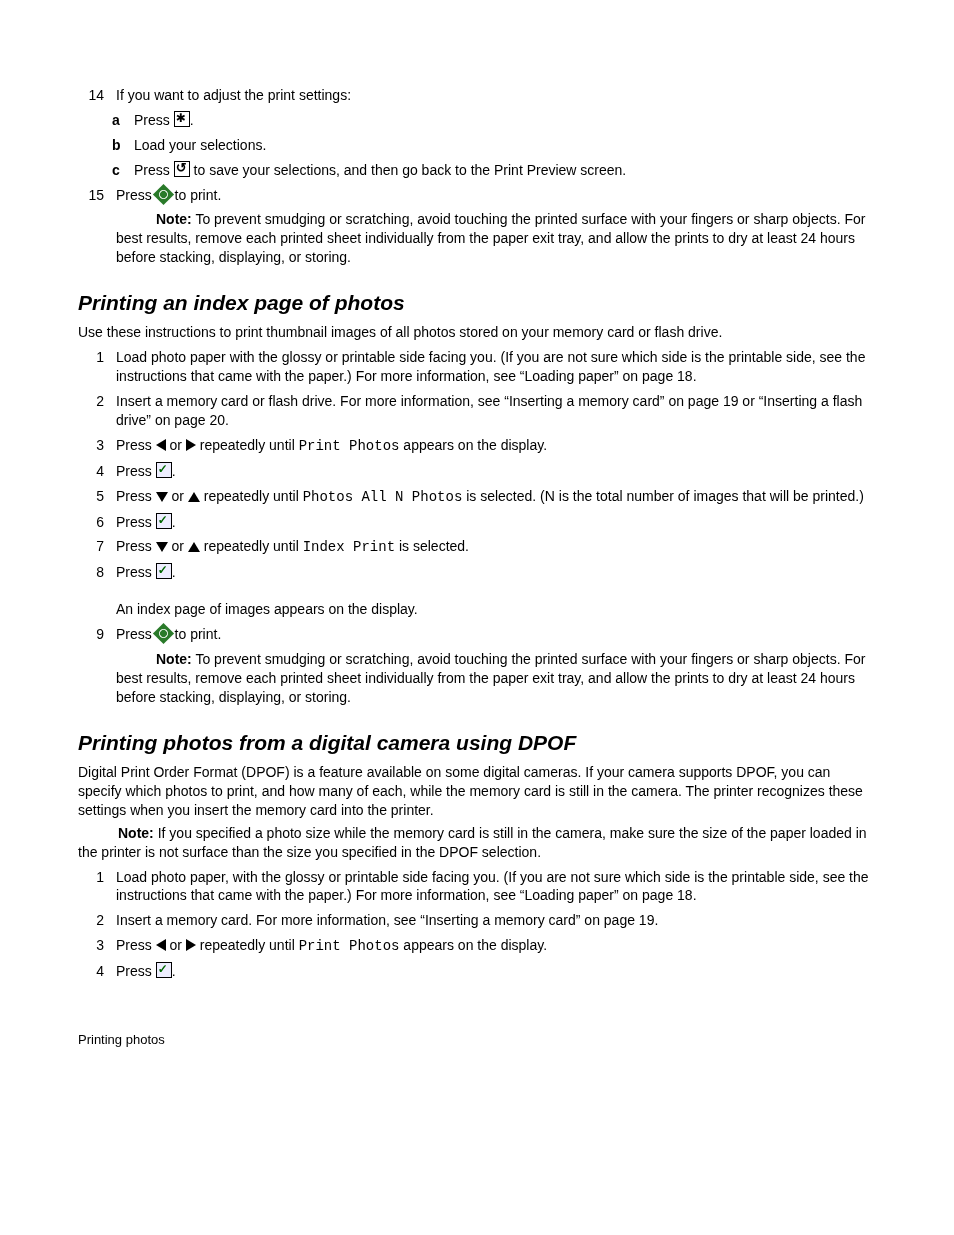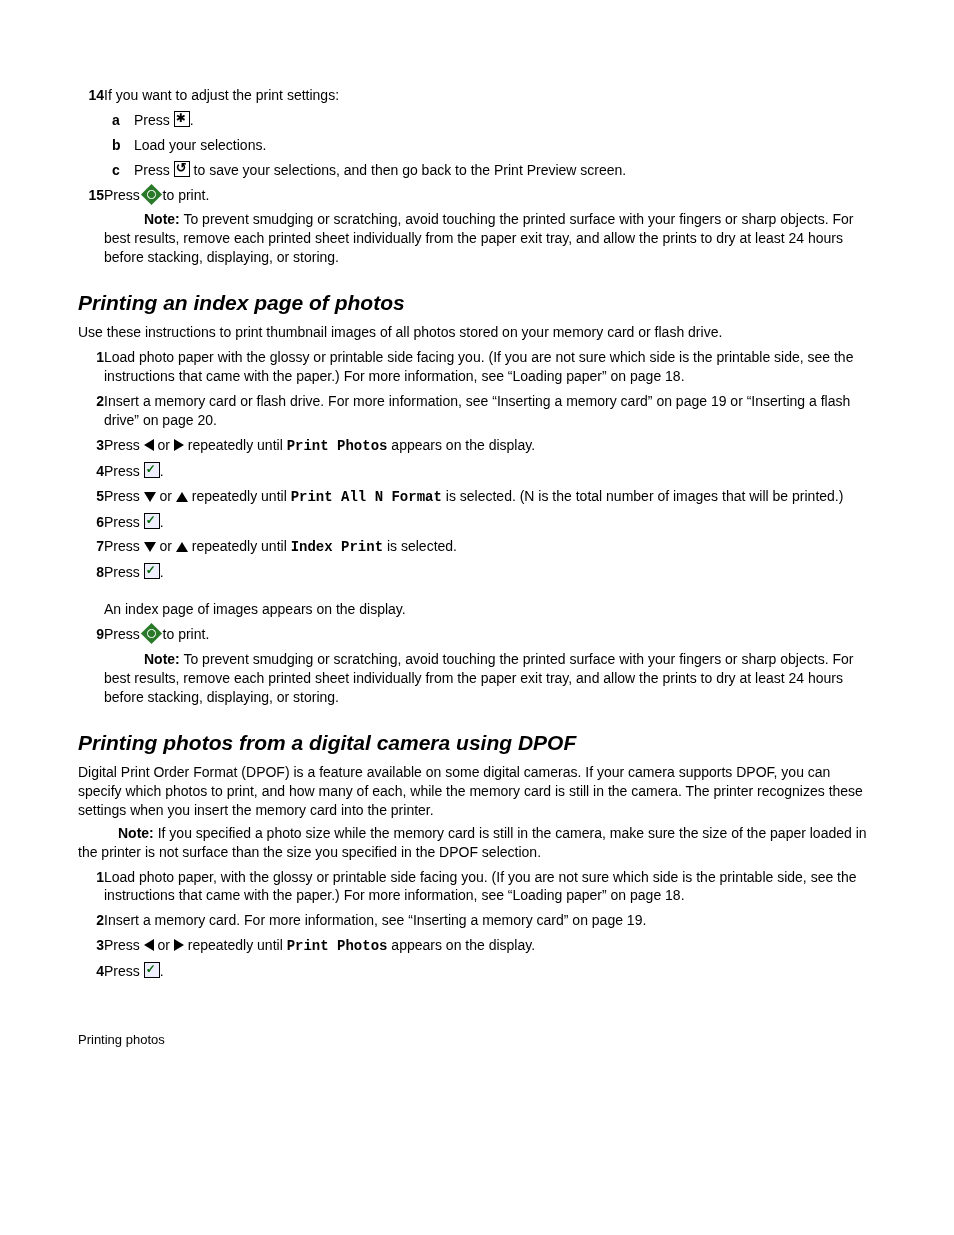--- a/index.html
+++ b/index.html
@@ -13,44 +13,44 @@
     box-sizing: border-box;
     line-height: 1.35;
   }
   .ol-num {
     display: flex;
     margin: 6px 0;
   }
   .ol-num .num {
     width: 26px;
     text-align: right;
-    font-weight: bold;
+    font-weight: normal;
     flex-shrink: 0;
-    padding-right: 0;
+    padding-right: 12px;
   }
   .ol-sub {
     display: flex;
     margin: 6px 0 6px 34px;
   }
   .ol-sub .num {
     width: 22px;
     font-weight: bold;
     flex-shrink: 0;
   }
   .body-content { flex: 1; }
   h2.section {
     font-family: Arial, Helvetica, sans-serif;
     font-style: italic;
     font-weight: bold;
     font-size: 21px;
     margin: 22px 0 6px 0;
   }
   .para { margin: 4px 0; }
   .note-label { font-weight: bold; padding-left: 40px; }
-  .mono { font-family: "Courier New", monospace; font-weight: bold; }
+  .mono { font-family: "Courier New", monospace; font-weight: normal; }
   .icon-box {
     display: inline-block;
     border: 1px solid #000;
     width: 14px; height: 14px;
     vertical-align: -2px;
     position: relative;
     background: #fff;
   }
   .icon-box.gear::after{
     content:"✱"; position:absolute; left:1px; top:-2px; font-size:12px;
@@ -141,21 +141,21 @@
 </div>
 <div class="ol-num">
   <div class="num">4</div>
   <div class="body-content">
     <span>Press </span><span class="icon-box check"></span><span>.</span>
   </div>
 </div>
 <div class="ol-num">
   <div class="num">5</div>
   <div class="body-content">
-    <span>Press </span><span class="tri down"></span><span> or </span><span class="tri up"></span><span> repeatedly until </span><span class="mono">Print All N Format</span><span> is selected. (N is the total number of images that will be printed.)</span>
+    <span>Press </span><span class="tri down"></span><span> or </span><span class="tri up"></span><span> repeatedly until </span><span class="mono">Photos All N Photos</span><span> is selected. (N is the total number of images that will be printed.)</span>
   </div>
 </div>
 <div class="ol-num">
   <div class="num">6</div>
   <div class="body-content">
     <span>Press </span><span class="icon-box check"></span><span>.</span>
   </div>
 </div>
 <div class="ol-num">
   <div class="num">7</div>

